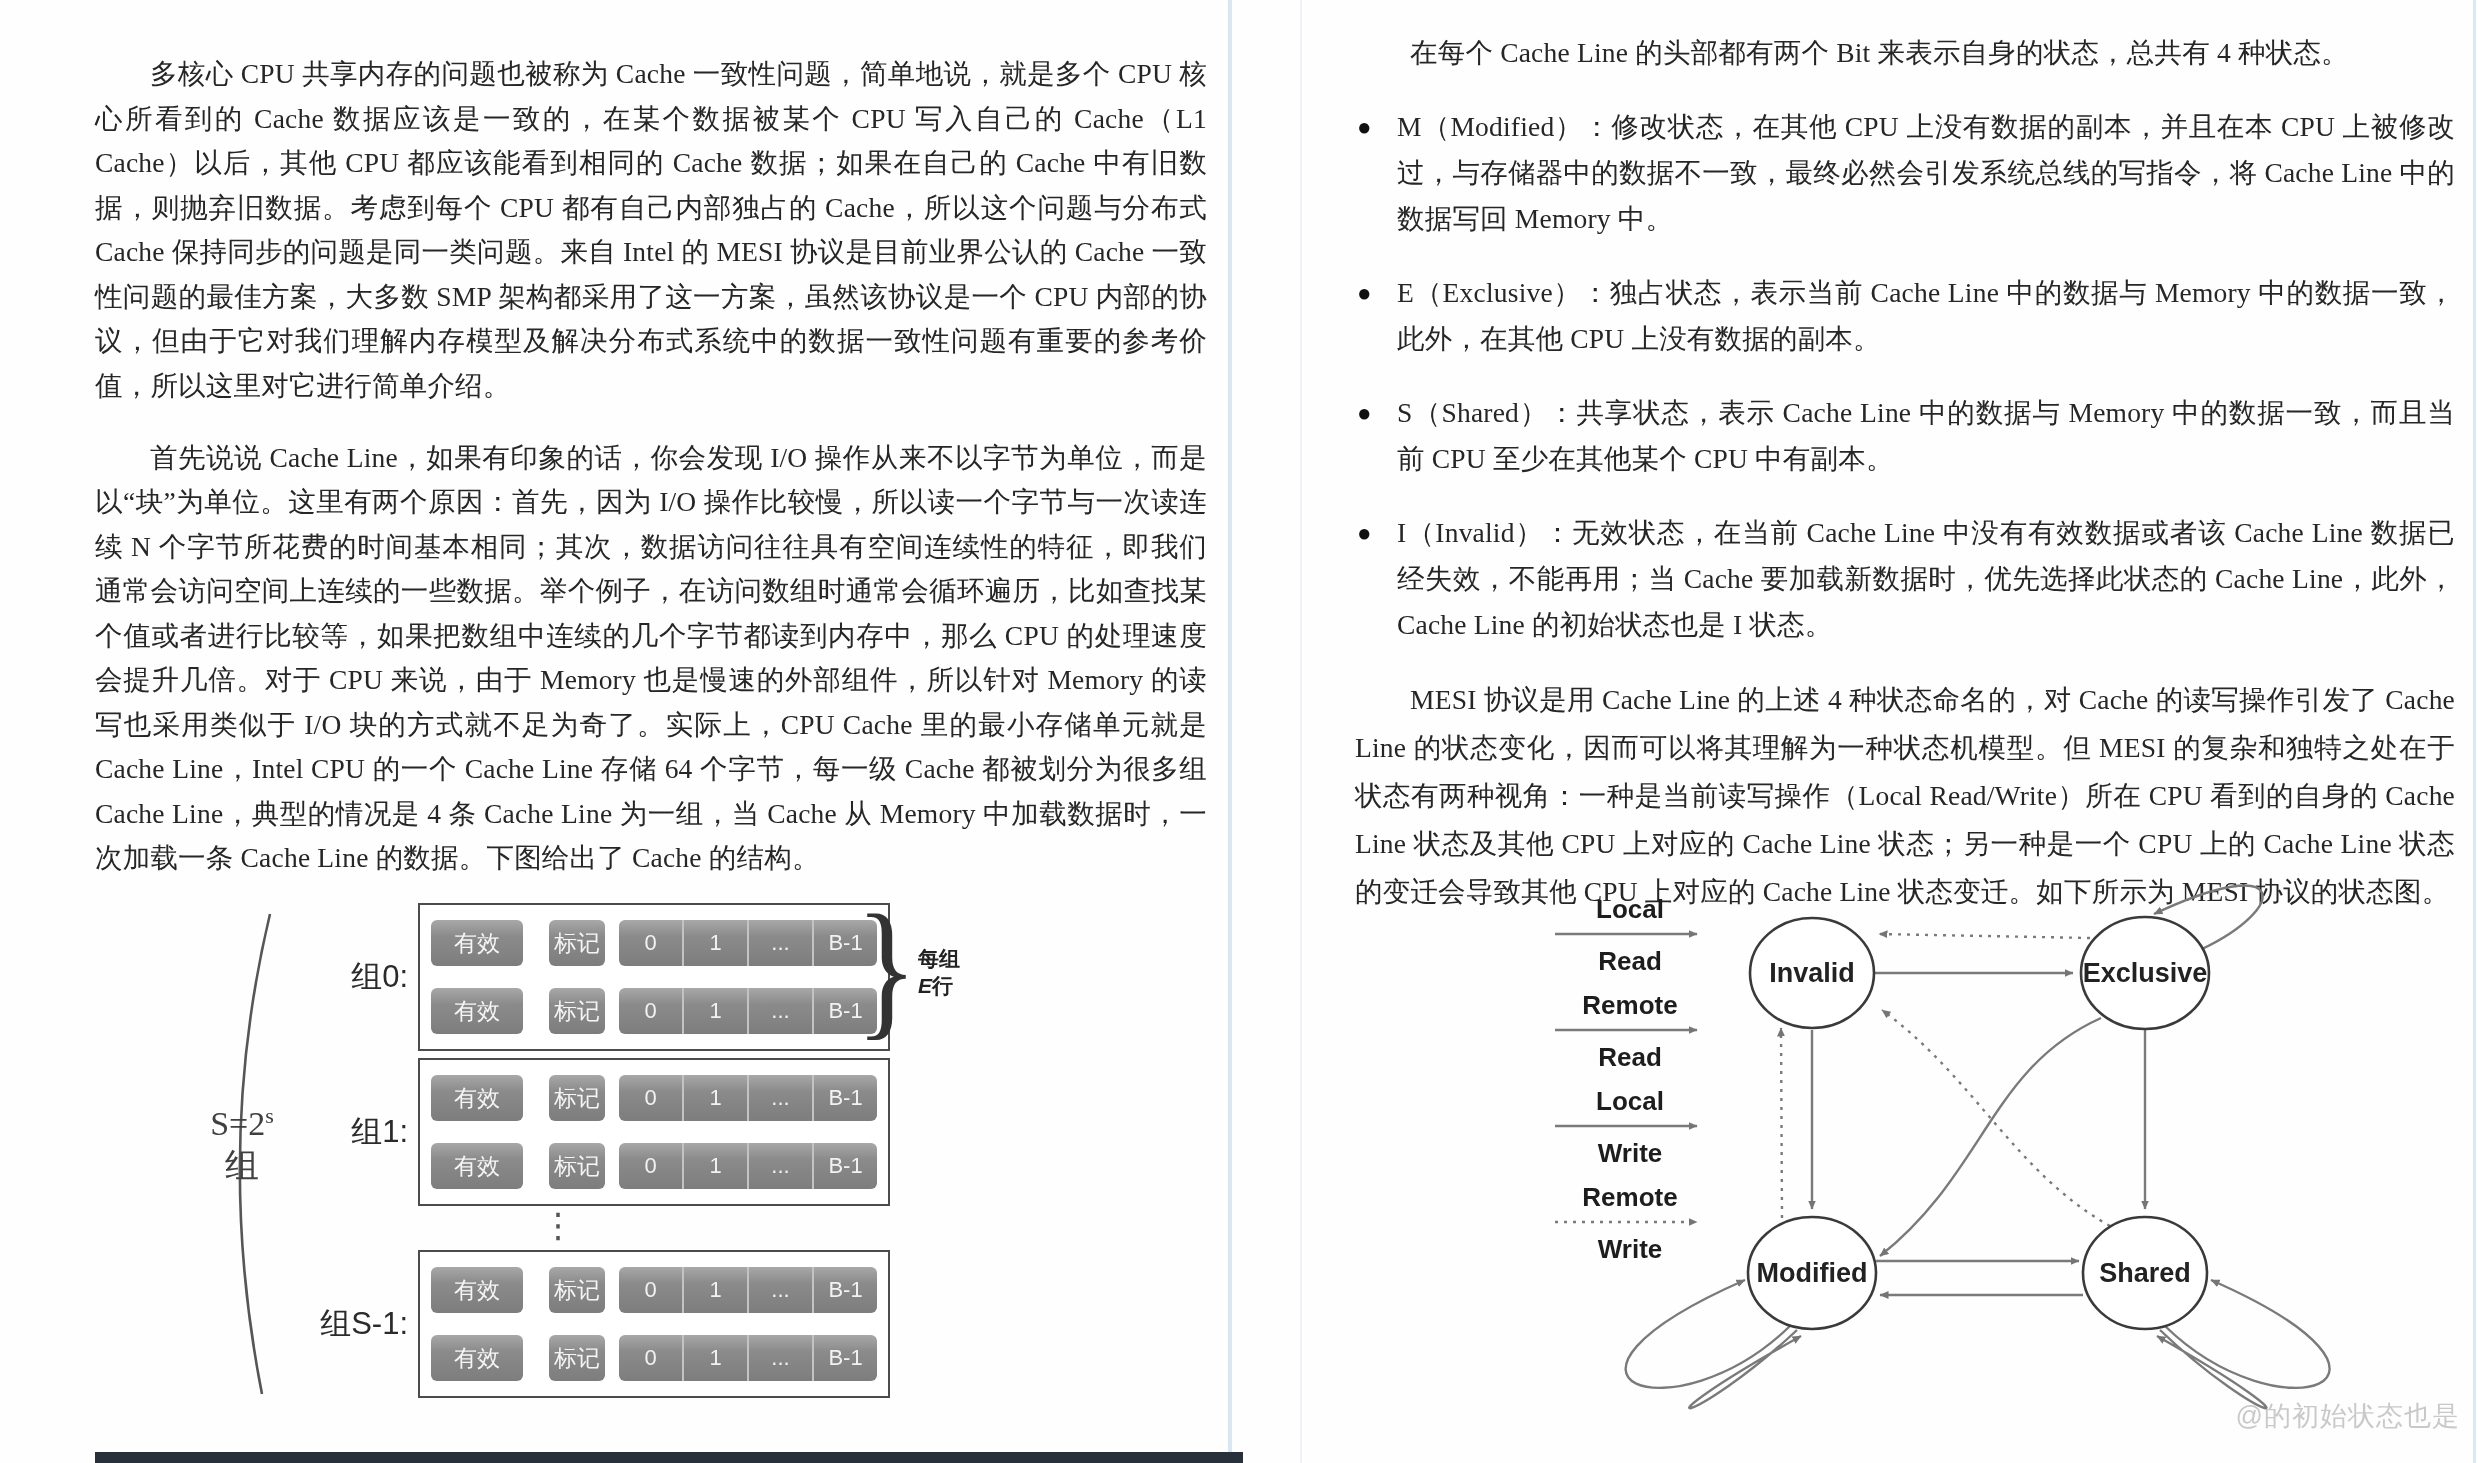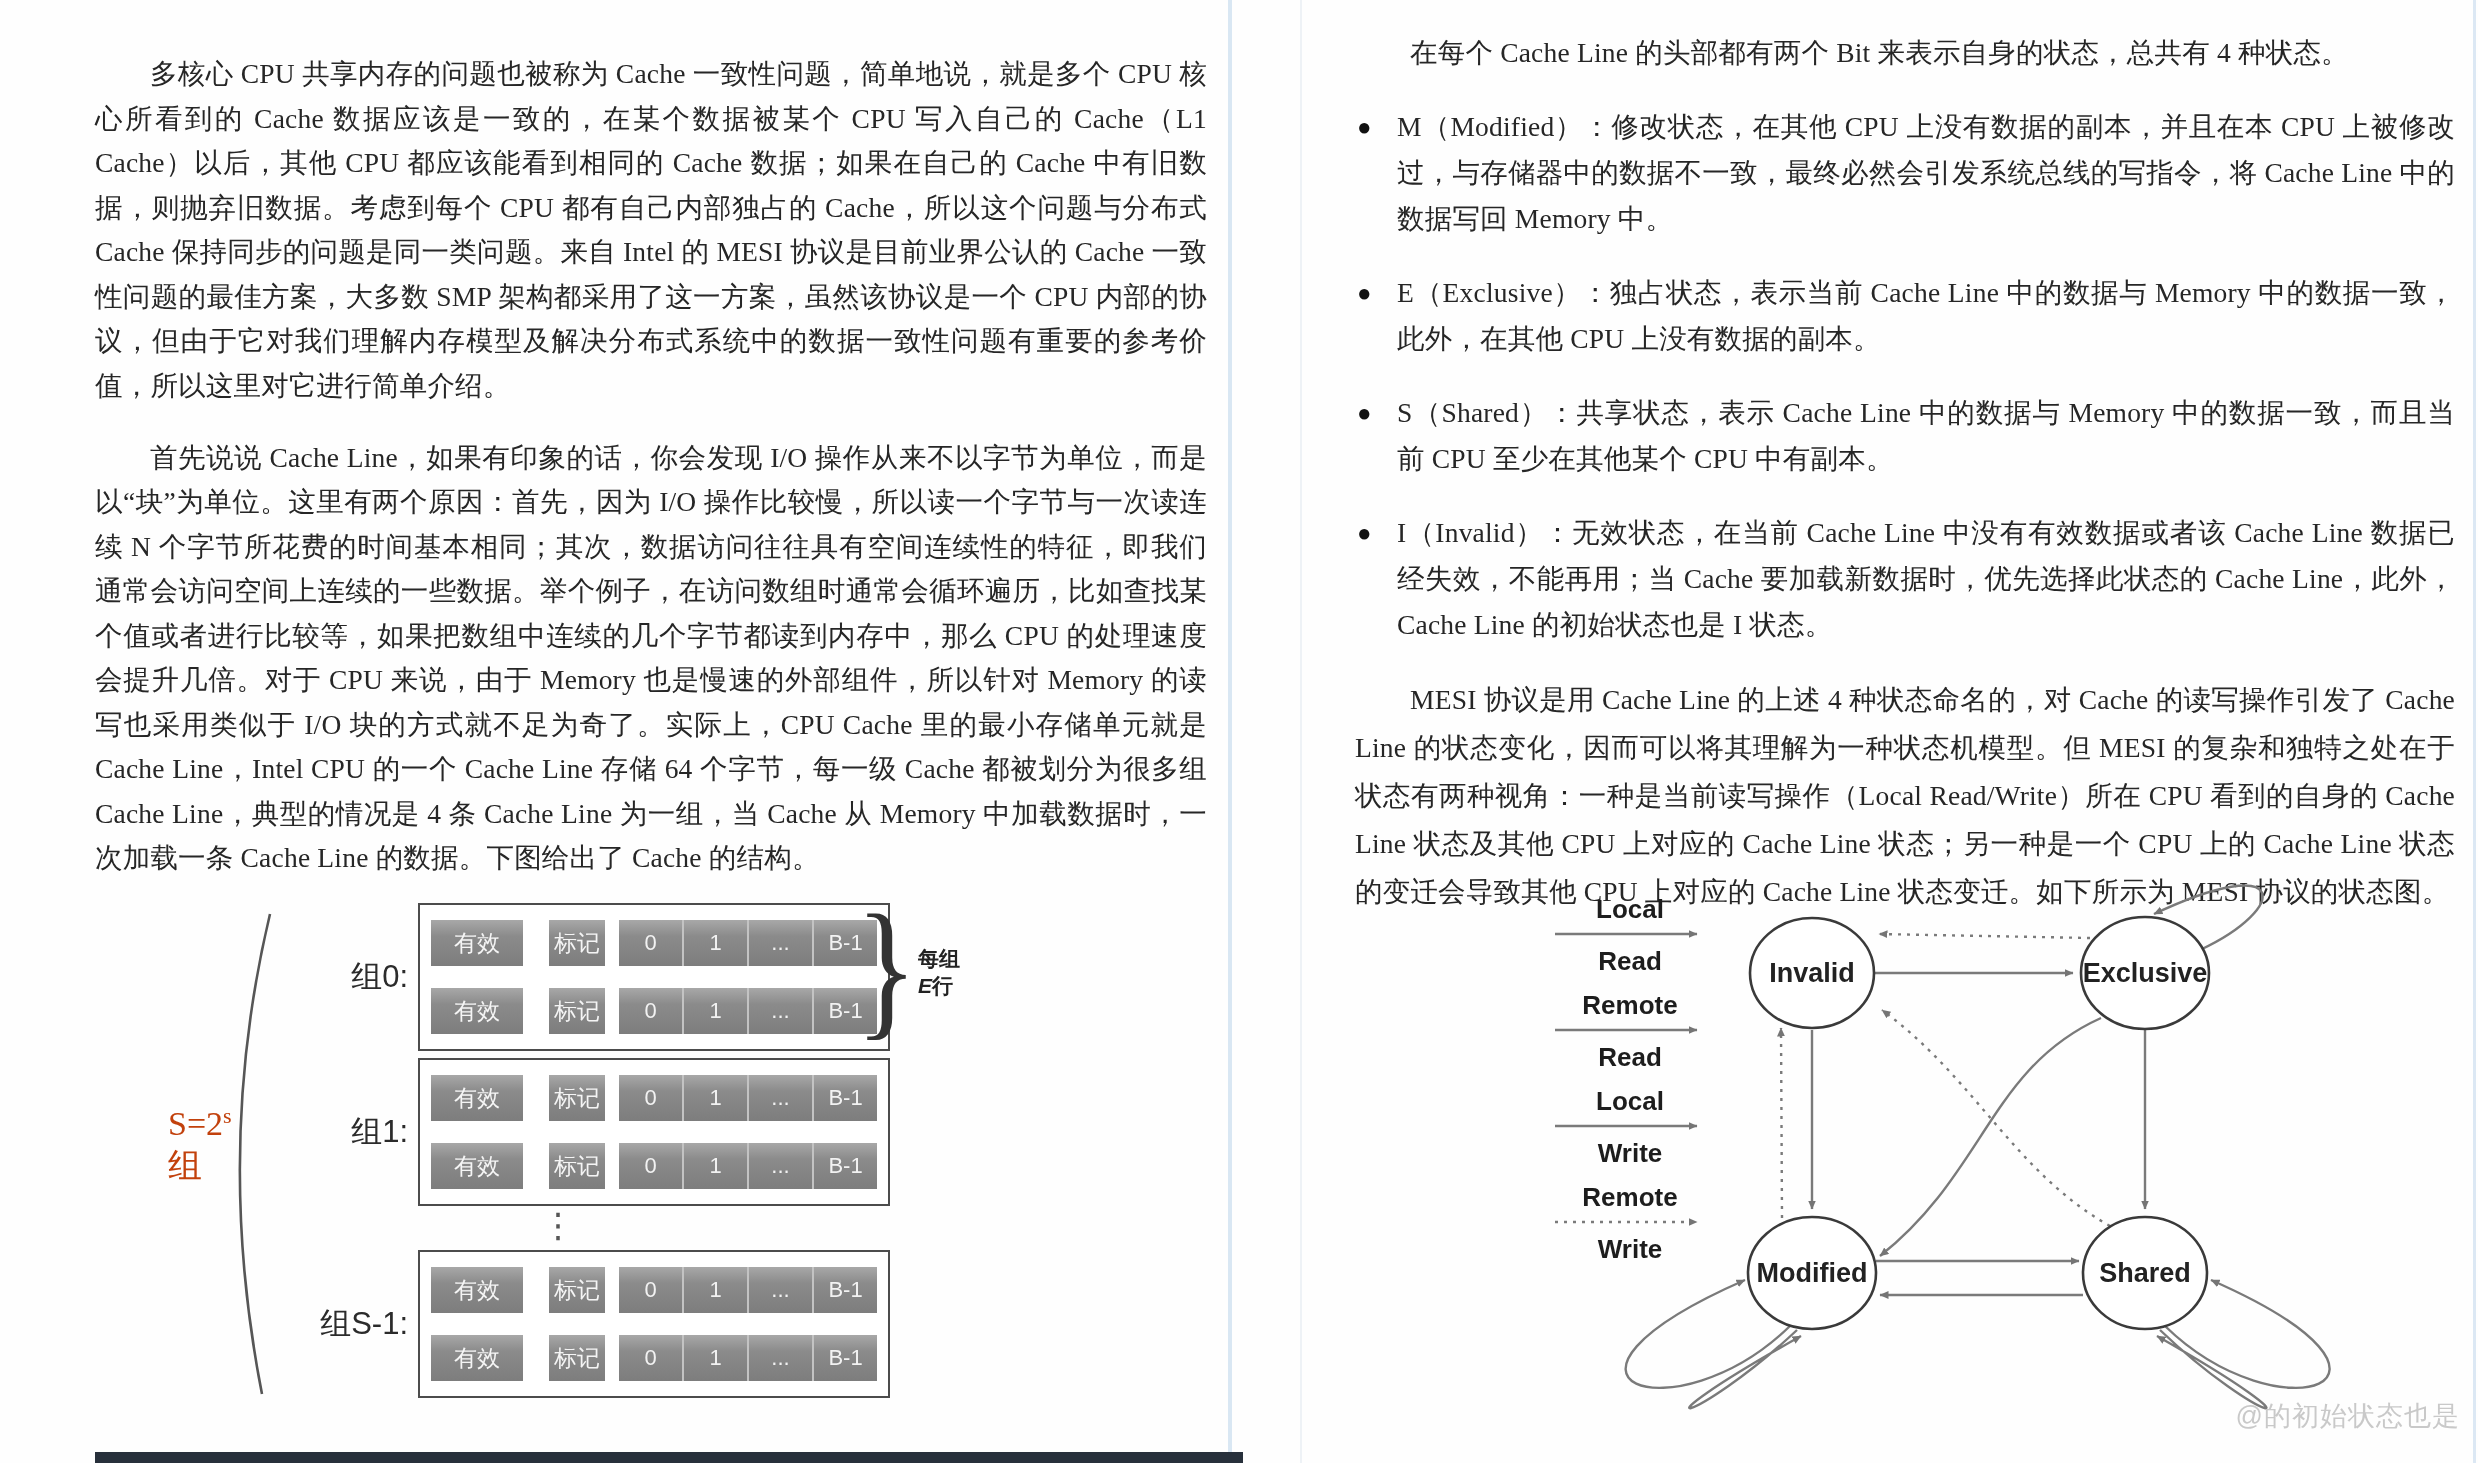--- a/index.html
+++ b/index.html
@@ -21,37 +21,37 @@
   .page-left .para2{margin-top:18px;}
   
   .gutter-line{position:absolute;top:0;height:1463px;background:#d9e7f3;width:4px;}
   .gutter-line.faint{background:#eef2f6;width:2px;}
   .right-edge-line{position:absolute;top:0;right:2px;height:1463px;width:3px;background:#dce8f4;}
   .bottom-bar{position:absolute;left:95px;top:1452px;width:1148px;height:11px;background:#27303b;}
   
   .cache-fig{position:absolute;left:150px;top:903px;width:900px;height:500px;}
   .cache-fig .arc{position:absolute;left:78px;top:8px;}
   .setcount{
-    position:absolute;left:18px;top:192px;width:120px;
-    font-size:34px;color:#c2410c;line-height:42px;
+    position:absolute;left:32px;top:192px;width:120px;text-align:center;
+    font-size:34px;color:#404040;line-height:42px;
   }
   .setcount sup{font-size:22px;}
   .grp{position:absolute;left:148px;display:flex;align-items:center;}
   .grp-label{width:110px;text-align:right;margin-right:10px;font-size:31px;color:#2b2b2b;
     font-family:"Liberation Sans","DejaVu Sans",sans-serif;}
   .grp-box{
     width:446px;border:2px solid #4c4c4c;background:#ffffff;
     padding:15px 11px;display:flex;flex-direction:column;gap:22px;
   }
   .cache-row{display:flex;align-items:center;height:46px;}
   .ccell{
     background:linear-gradient(180deg,#a8a8a8 0%,#8b8b8b 35%,#7d7d7d 100%);
     color:#f5f5f5;height:46px;display:flex;align-items:center;justify-content:center;
     font-size:23px;font-family:"Liberation Sans","DejaVu Sans",sans-serif;
-    border-radius:0;
+    border-radius:6px;
   }
   .ccell.valid{width:92px;}
   .ccell.tag{width:56px;margin-left:26px;}
   .cdata{flex:1;margin-left:14px;display:flex;padding:0;overflow:hidden;}
   .cdata .dc{flex:1;height:46px;display:flex;align-items:center;justify-content:center;
     border-left:2px solid #c3c3c3;font-size:22px;color:#f2f2f2;}
   .cdata .dc:first-child{border-left:none;}
   .vdots{
     position:absolute;left:388px;top:296px;width:40px;height:52px;
     color:#555;font-size:34px;display:flex;align-items:center;justify-content:center;

